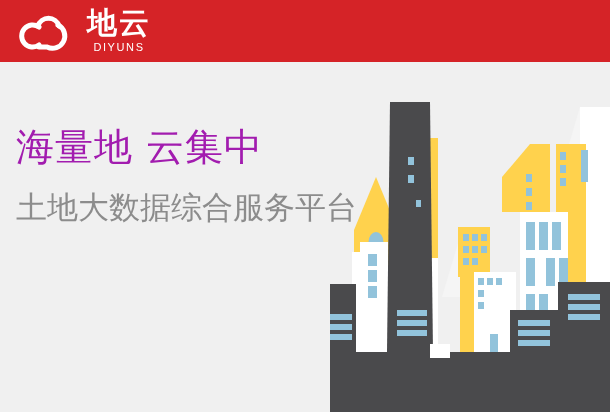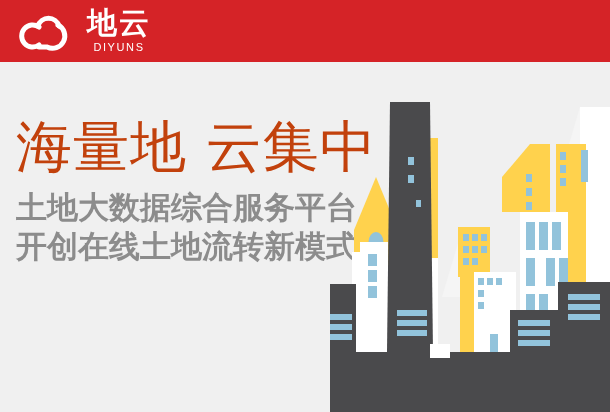--- a/index.html
+++ b/index.html
@@ -68,33 +68,33 @@
 
   
   #hero-text {
     position: absolute;
     left: 16px;
     top: 118px;
     width: 350px;
   }
   #headline {
     font-family: "DejaVu Sans", "Liberation Sans", sans-serif;
-    font-size: 56px;
+    font-size: 38px;
     line-height: 58px;
-    color: #c2410c;
+    color: #a21caf;
     font-weight: 400;
     white-space: nowrap;
     letter-spacing: 1px;
   }
   .subline {
     font-family: "DejaVu Sans", "Liberation Sans", sans-serif;
     font-size: 31px;
     line-height: 39px;
     color: #8c8c8c;
-    font-weight: 700;
+    font-weight: 400;
     white-space: nowrap;
     letter-spacing: 0px;
   }
   #subline-1 { margin-top: 12px; }
 
   
   #city {
     position: absolute;
     left: 330px;
     top: 62px;
@@ -124,21 +124,20 @@
         <div id="logo-cn">地云</div>
         <div id="logo-en">DIYUNS</div>
       </div>
 
     </div>
   </div>
 
   <div id="hero-text">
     <div id="headline">海量地 云集中</div>
     <div class="subline" id="subline-1">土地大数据综合服务平台</div>
-    <div class="subline" id="subline-2">开创在线土地流转新模式</div>
   </div>
 
   <svg id="city" viewBox="0 0 280 350">
 
     <polygon points="250,45 280,45 280,290 250,290" fill="#ffffff"></polygon>
     <polygon points="250,45 250,120 228,120" fill="#f5f5f5"></polygon>
 
     <polygon points="130,175 160,210 160,290 130,290" fill="#ffffff"></polygon>
     <polygon points="130,175 130,235 112,235" fill="#f5f5f5"></polygon>
     <rect x="134" y="185" width="8" height="40" fill="#92c3db"></rect>

